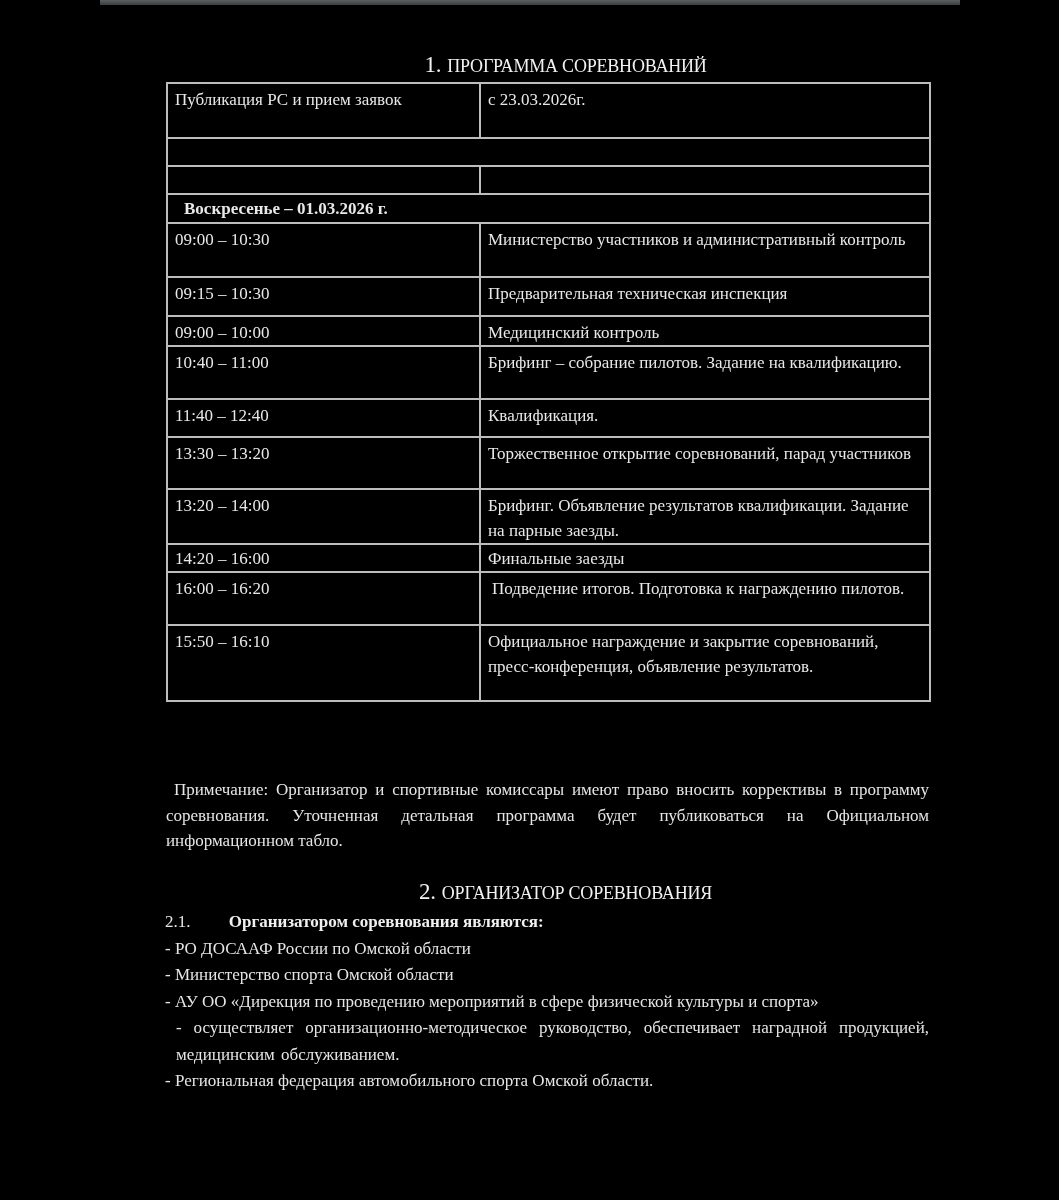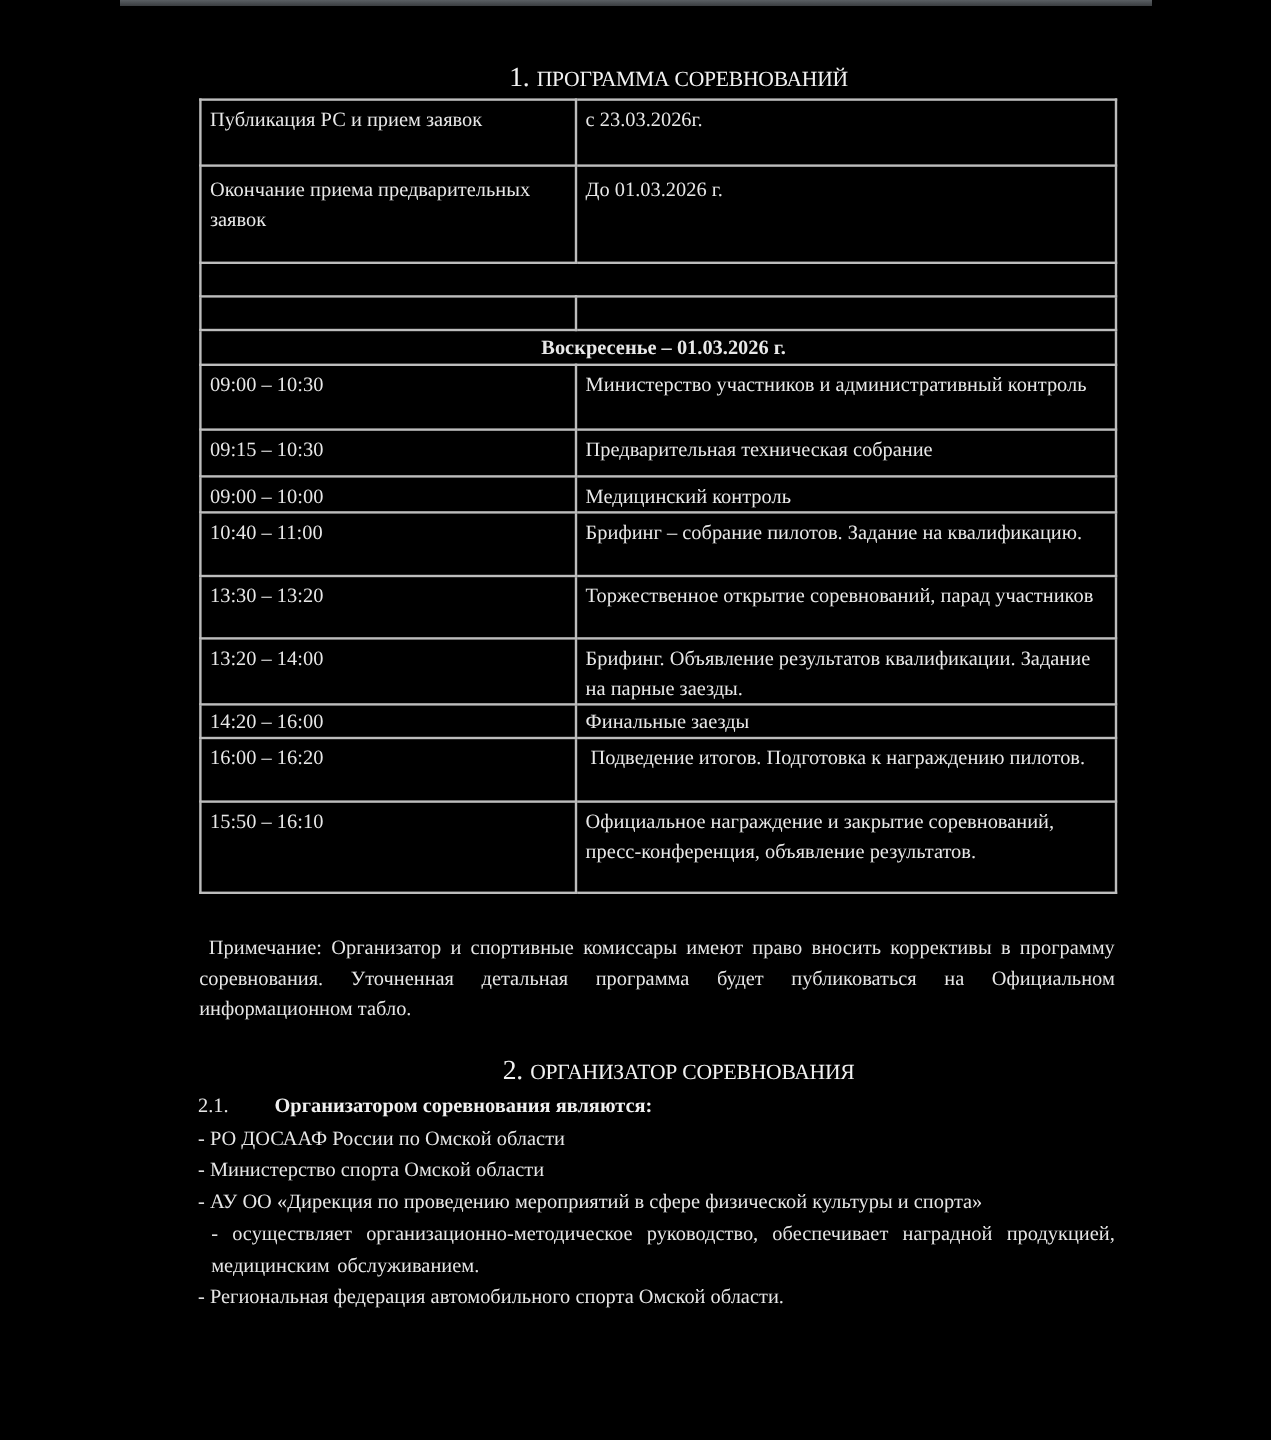--- a/index.html
+++ b/index.html
@@ -61,21 +61,20 @@
     line-height: 25px;
     color: #e8e8e8;
     font-size: 17px;
   }
   table.schedule col.c1 { width: 313px; }
   table.schedule col.c2 { width: 450px; }
   .day-cell {
     font-weight: bold;
     padding-left: 16px !important;
     padding-top: 1px !important;
-    text-align: center;
   }
   .indent { padding-left: 5px; }
 
   .note {
     position: absolute;
     left: 166px;
     top: 777px;
     width: 763px;
     text-align: justify;
     text-align-last: left;
@@ -115,49 +114,49 @@
 <table class="schedule">
   <colgroup>
       <col class="c1">
       <col class="c2">
     </colgroup>
   <tbody>
     <tr style="height:55px">
       <td>Публикация РС и прием заявок</td>
       <td>с 23.03.2026г.</td>
     </tr>
-    <tr style="height:81px">
-      <td style="padding-top:6px">Окончание приема предварительных заявок</td>
-      <td style="padding-top:6px">До 01.03.2026 г.</td>
-    </tr>
     <tr style="height:28px">
       <td colspan="2"></td>
     </tr>
     <tr style="height:28px">
       <td></td>
       <td></td>
     </tr>
     <tr style="height:29px">
       <td colspan="2" class="day-cell">Воскресенье – 01.03.2026 г.</td>
     </tr>
     <tr style="height:54px">
       <td>09:00 – 10:30</td>
       <td>Министерство участников и административный контроль</td>
     </tr>
     <tr style="height:39px">
       <td>09:15 – 10:30</td>
-      <td>Предварительная техническая собрание</td>
+      <td>Предварительная техническая инспекция</td>
     </tr>
     <tr style="height:29px">
       <td>09:00 – 10:00</td>
       <td>Медицинский контроль</td>
     </tr>
     <tr style="height:53px">
       <td>10:40 – 11:00</td>
       <td>Брифинг – собрание пилотов. Задание на квалификацию.</td>
+    </tr>
+    <tr style="height:38px">
+      <td>11:40 – 12:40</td>
+      <td>Квалификация.</td>
     </tr>
     <tr style="height:52px">
       <td>13:30 – 13:20</td>
       <td>Торжественное открытие соревнований, парад участников</td>
     </tr>
     <tr style="height:51px">
       <td>13:20 – 14:00</td>
       <td>Брифинг. Объявление результатов квалификации. Задание на парные заезды.</td>
     </tr>
     <tr style="height:28px">

